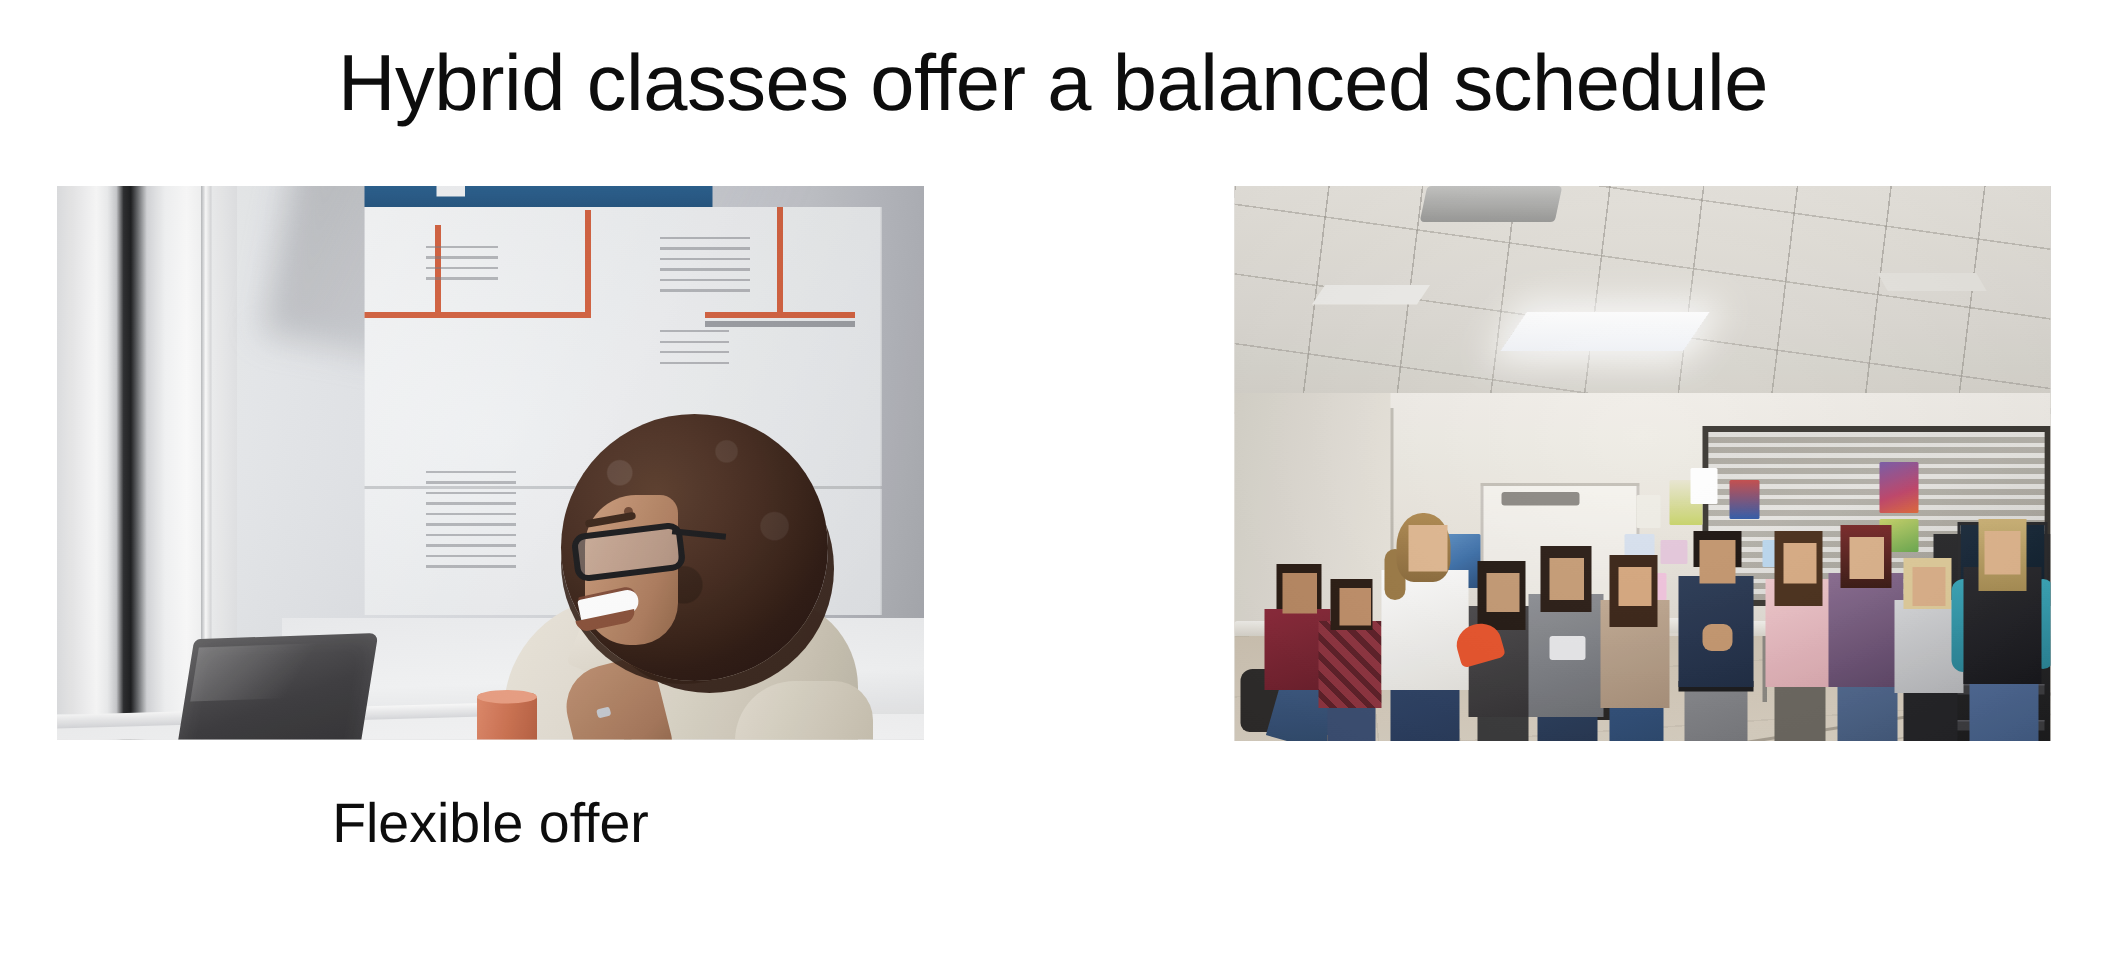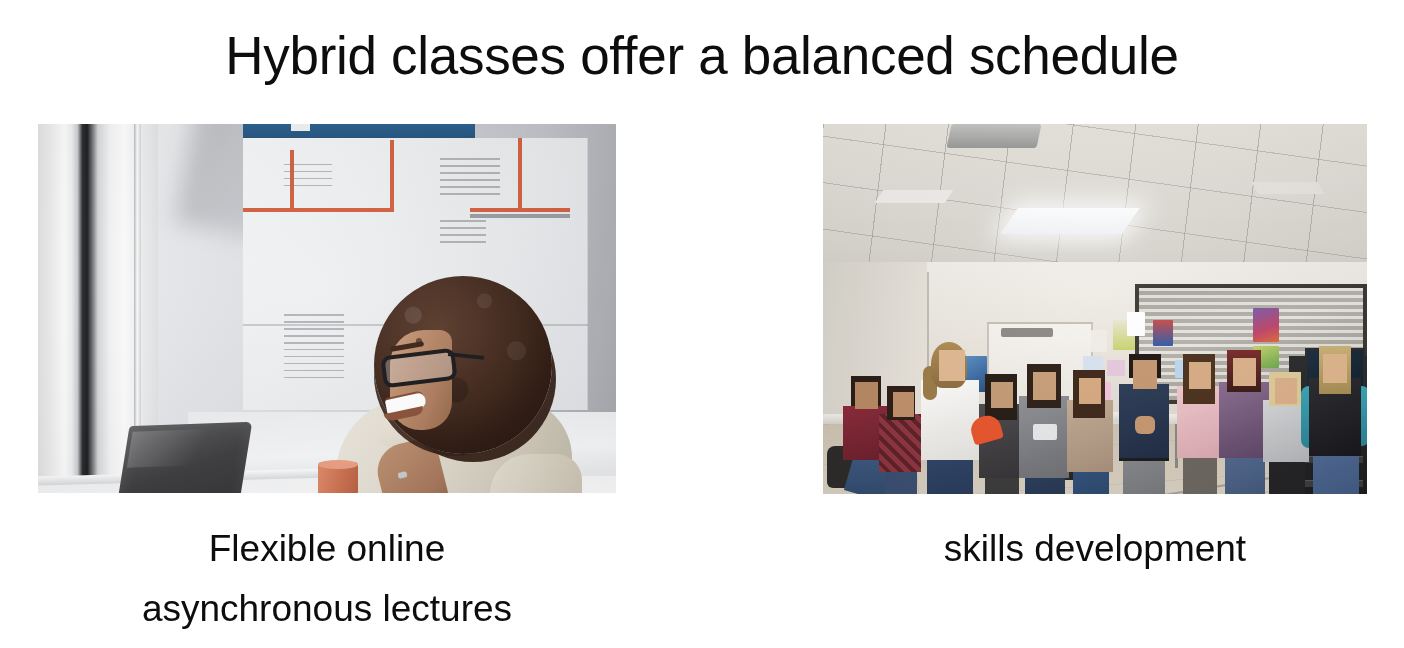--- a/index.html
+++ b/index.html
@@ -707,19 +707,17 @@
   <div class="layer pC-body"></div>
   <div class="layer pC-fan"></div>
   <div class="layer pC-pony"></div>
   <div class="layer pC-hair"></div>
   <div class="layer pC-head"></div>
 
   <div class="photo-soften"></div>
 </div>
 
 <div class="caption caption-left">
-  <div>Flexible online</div>
-  <div>asynchronous lectures</div>
+  <div>Flexible offer</div>
 </div>
 
 <div class="caption caption-right">
-  <div>skills development</div>
 </div>
 
 </body></html>

